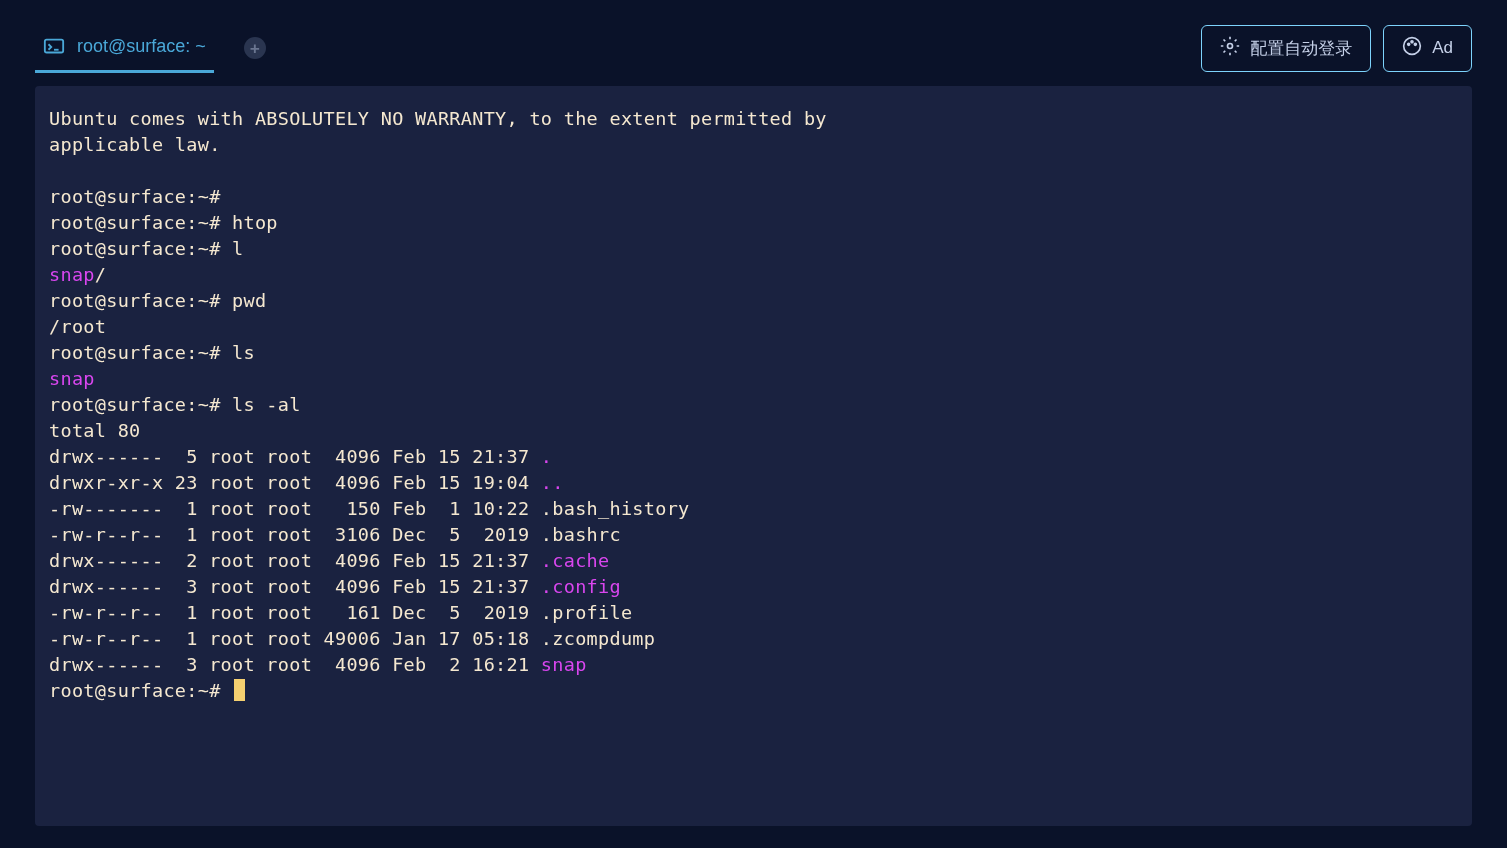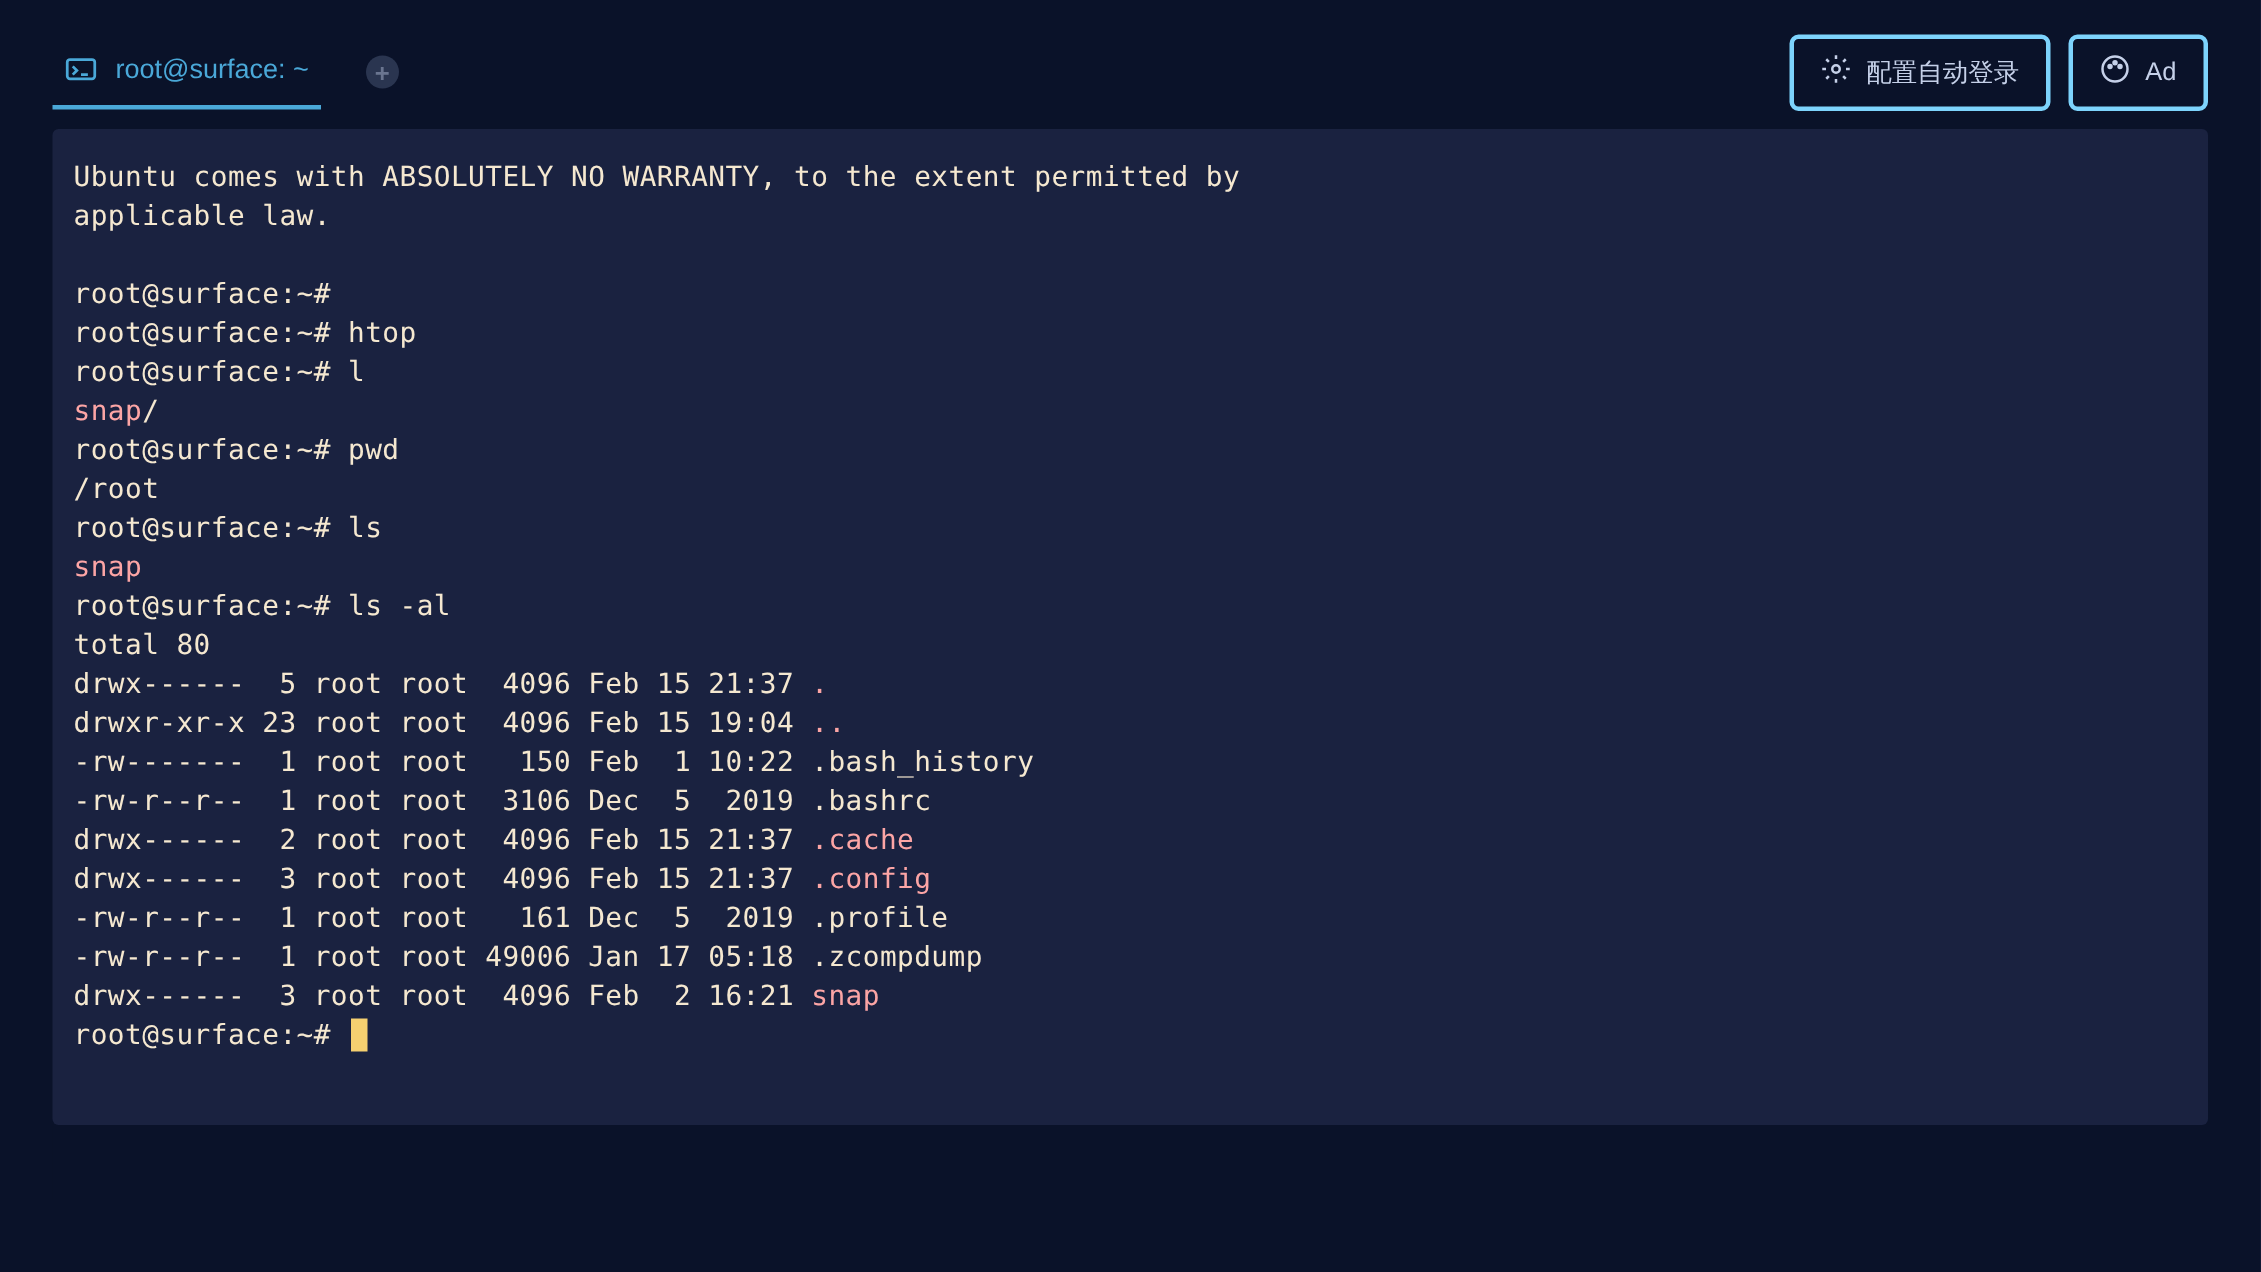--- a/index.html
+++ b/index.html
@@ -60,45 +60,45 @@
     .actions {
       display: flex;
       gap: 12px;
     }
     .action-btn {
       display: flex;
       align-items: center;
       gap: 10px;
       padding: 10px 18px;
       background: transparent;
-      border: 3px solid #7dd3fc;
+      border: 1px solid #7dd3fc;
       border-radius: 6px;
       color: #c5d0e8;
       font-size: 17px;
       font-family: -apple-system, BlinkMacSystemFont, 'Segoe UI', sans-serif;
       cursor: pointer;
     }
     .action-btn svg { width: 20px; height: 20px; }
     .terminal {
       margin-top: 8px;
       background: #1a2240;
       border-radius: 4px;
       padding: 20px 14px;
-      height: 664px;
+      height: 740px;
       overflow: hidden;
     }
     .term-content {
       font-family: 'Menlo', 'Monaco', 'Consolas', monospace;
       font-size: 18.5px;
       line-height: 26px;
       color: #f5e8d0;
       white-space: pre;
       letter-spacing: 0.3px;
     }
-    .dir { color: #fca5a5; }
+    .dir { color: #d946ef; }
     .cursor {
       display: inline-block;
       width: 11px;
       height: 22px;
       background: #f5d070;
       vertical-align: text-bottom;
       margin-left: 2px;
     }
     .footer {
       height: 50px;

